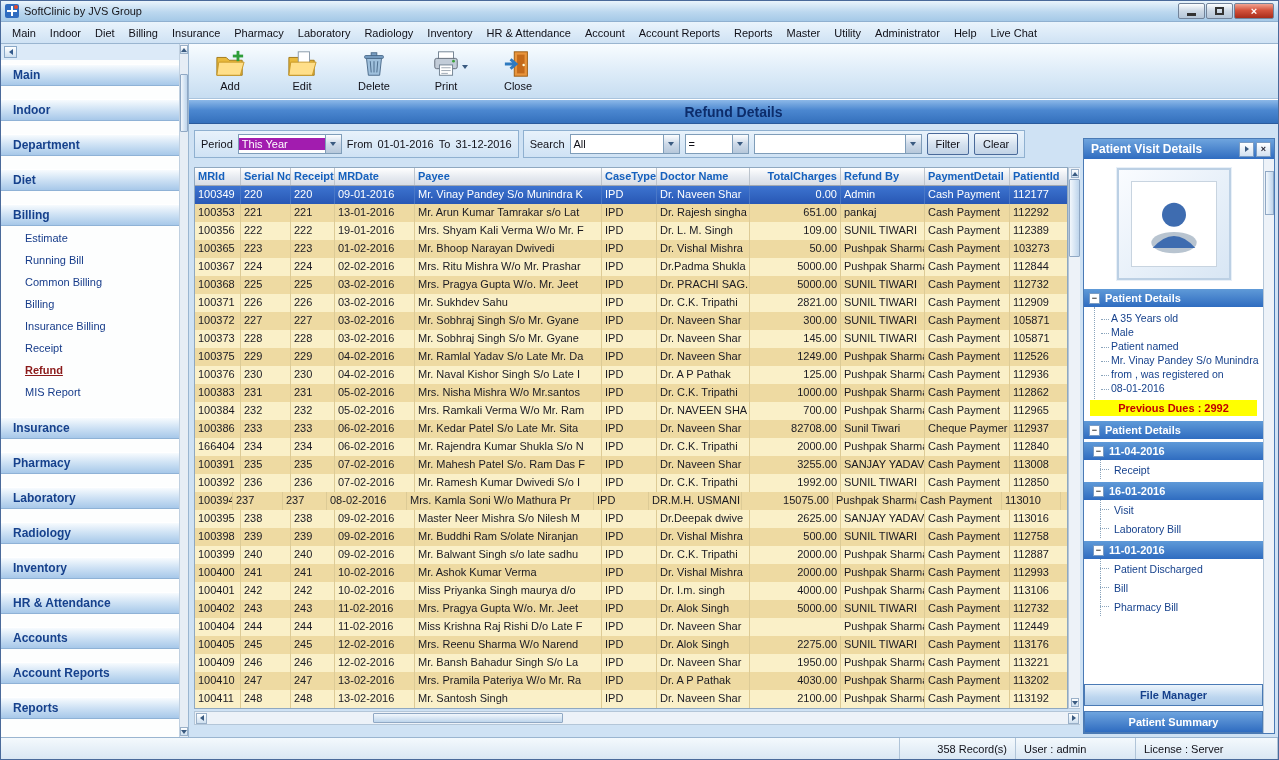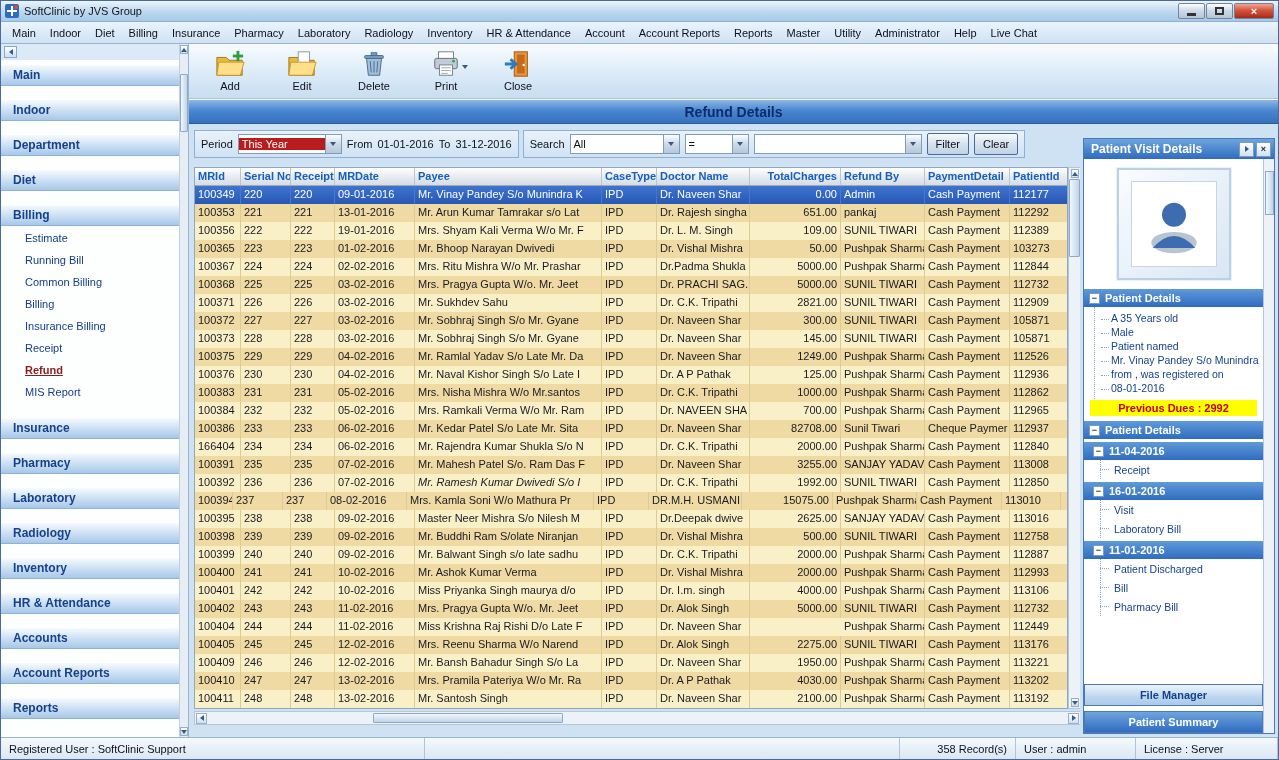--- a/index.html
+++ b/index.html
@@ -58,21 +58,21 @@
 
   .body-row{flex:1;display:flex;overflow:hidden;}
   .grid-col{flex:1;display:flex;flex-direction:column;padding:5px 0 0 5px;overflow:hidden;}
 
   
   .filterbar{height:30px;display:flex;align-items:center;gap:4px;flex:0 0 auto;}
   .fgroup{height:28px;border:1px solid #8fb0d0;background:linear-gradient(#e8f2fb,#cfe2f4);display:flex;align-items:center;padding:0 6px;gap:5px;}
   .flabel{font-size:11px;color:#101018;}
   .combo{height:20px;background:#fff;border:1px solid #7f9db9;display:flex;align-items:center;}
   .combo .val{flex:1;font-size:11px;padding:0 3px;color:#101018;white-space:nowrap;overflow:hidden;}
-  .combo .val.sel{background:#b91c1c;color:#fff;}
+  .combo .val.sel{background:#a21caf;color:#fff;}
   .combo .dd{width:16px;height:18px;background:linear-gradient(#fdfeff,#cdd9e8 50%,#b6c8db);border-left:1px solid #7f9db9;display:flex;align-items:center;justify-content:center;}
   .btn{height:22px;border:1px solid #4a6a9a;background:linear-gradient(#f6fafd,#d3e0ee 55%,#c2d3e6);font-size:11px;color:#101018;display:flex;align-items:center;justify-content:center;padding:0 8px;border-radius:2px;}
 
   
   .grid-wrap{display:flex;margin-top:8px;flex:0 0 auto;}
   .grid{width:874px;border:1px solid #8fa8c0;background:#fff;}
   .grid-header{display:flex;height:18px;background:linear-gradient(#ffffff,#e6eaf0 55%,#d7dde5);border-bottom:1px solid #a0a8b2;}
   .th{font-size:11px;font-weight:bold;color:#1560bd;padding:2px 3px;border-right:1px solid #bcc4cd;overflow:hidden;white-space:nowrap;flex:0 0 auto;}
   .tr{display:flex;height:18px;background:#faf0c8;}
   .tr.alt{background:#eedaa2;}
@@ -536,21 +536,21 @@
                     <div class="td num" style="width: 91px;">3255.00</div>
                     <div class="td" style="width: 84px;">SANJAY YADAV</div>
                     <div class="td" style="width: 85px;">Cash Payment</div>
                     <div class="td" style="width: 59px;">113008</div>
                   </div>
                   <div class="tr">
                     <div class="td" style="width: 46px;">100392</div>
                     <div class="td" style="width: 50px;">236</div>
                     <div class="td" style="width: 44px;">236</div>
                     <div class="td" style="width: 80px;">07-02-2016</div>
-                    <div class="td" style="width: 187px; font-style: italic;">Mr. Ramesh Kumar Dwivedi S/o I</div>
+                    <div class="td" style="width: 187px;">Mr. Ramesh Kumar Dwivedi S/o I</div>
                     <div class="td" style="width: 55px;">IPD</div>
                     <div class="td" style="width: 93px;">Dr. C.K. Tripathi</div>
                     <div class="td num" style="width: 91px;">1992.00</div>
                     <div class="td" style="width: 84px;">SUNIL TIWARI</div>
                     <div class="td" style="width: 85px;">Cash Payment</div>
                     <div class="td" style="width: 59px;">112850</div>
                   </div>
                   <div class="tr alt">
                     <div class="td" style="width: 38px;">100394</div>
                     <div class="td" style="width: 50px;">237</div>
@@ -799,20 +799,19 @@
               </div>
             </div>
           </div>
         </div>
       </div>
 
     </div>
   </div>
 
   <div class="statusbar">
-    <div class="sb-seg sb-registered">Registered User : SoftClinic Support</div>
     <div class="sb-spacer"></div>
     <div class="sb-seg sb-records">358 Record(s)</div>
     <div class="sb-seg sb-user">User : admin</div>
     <div class="sb-seg sb-license">License : Server</div>
   </div>
 
 </div>
 
 </body></html>

